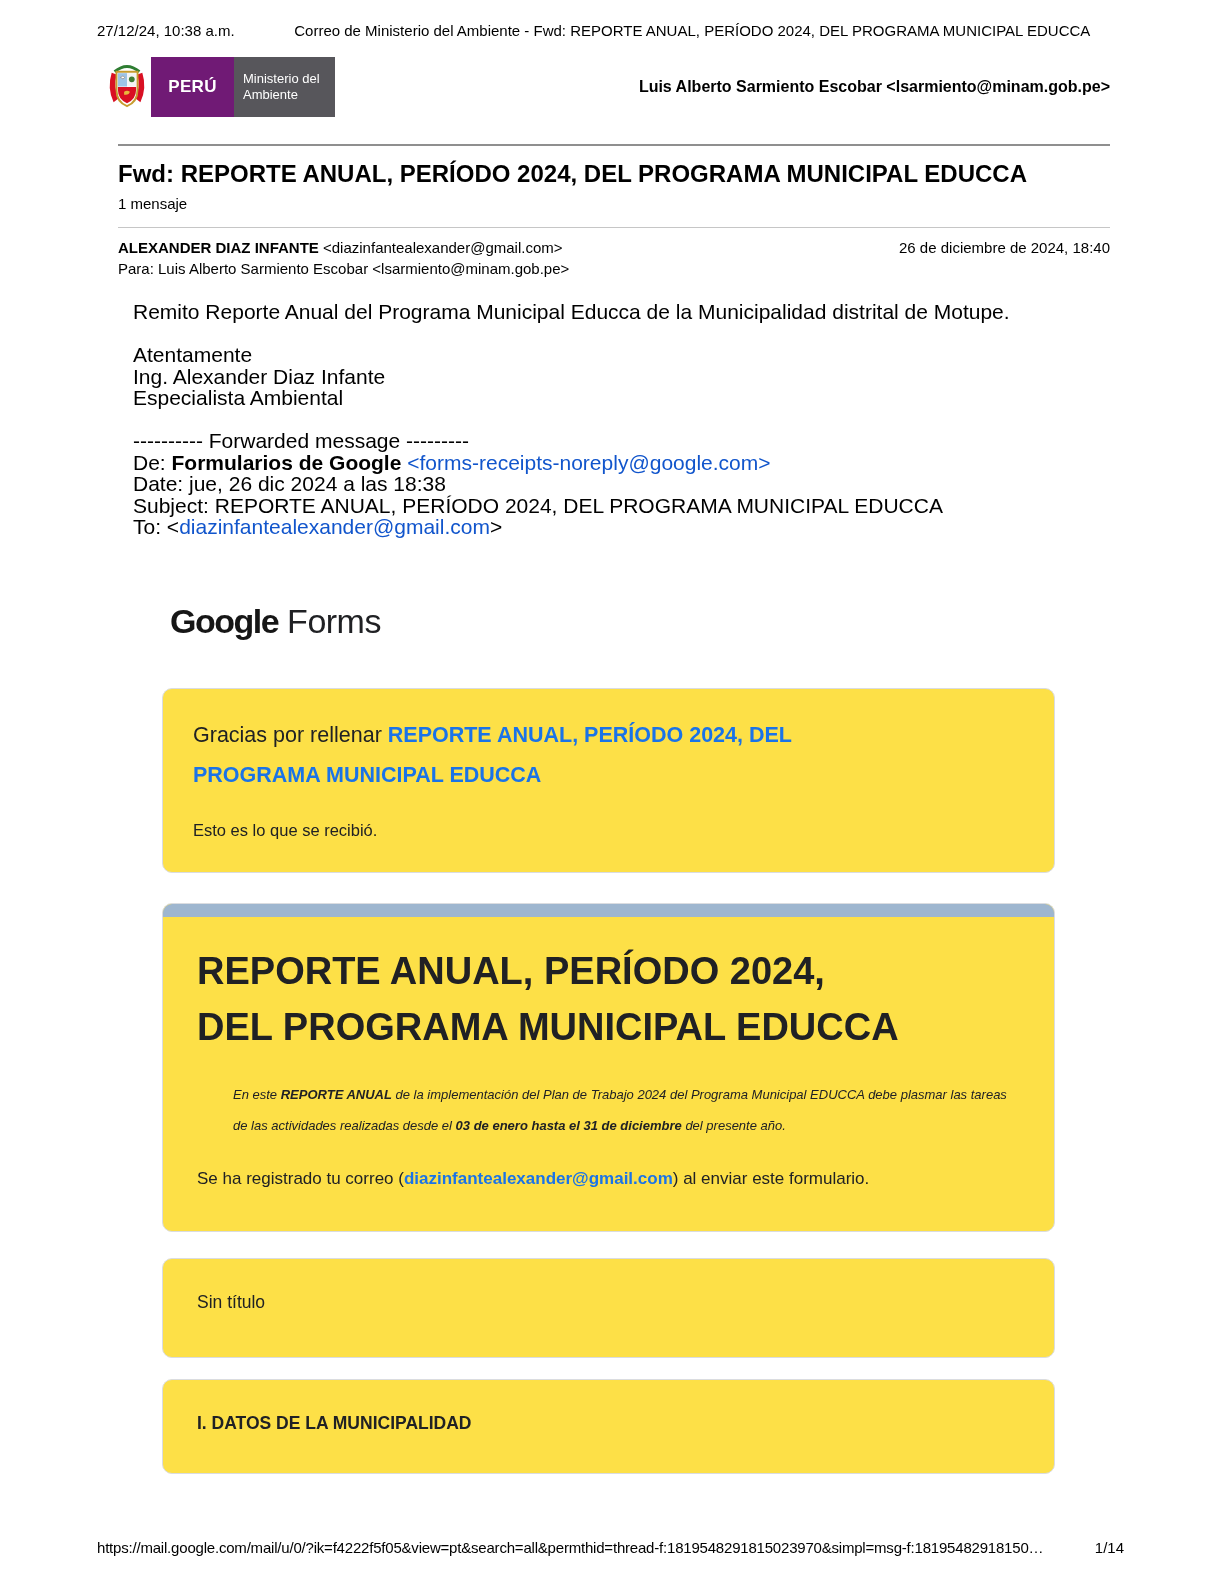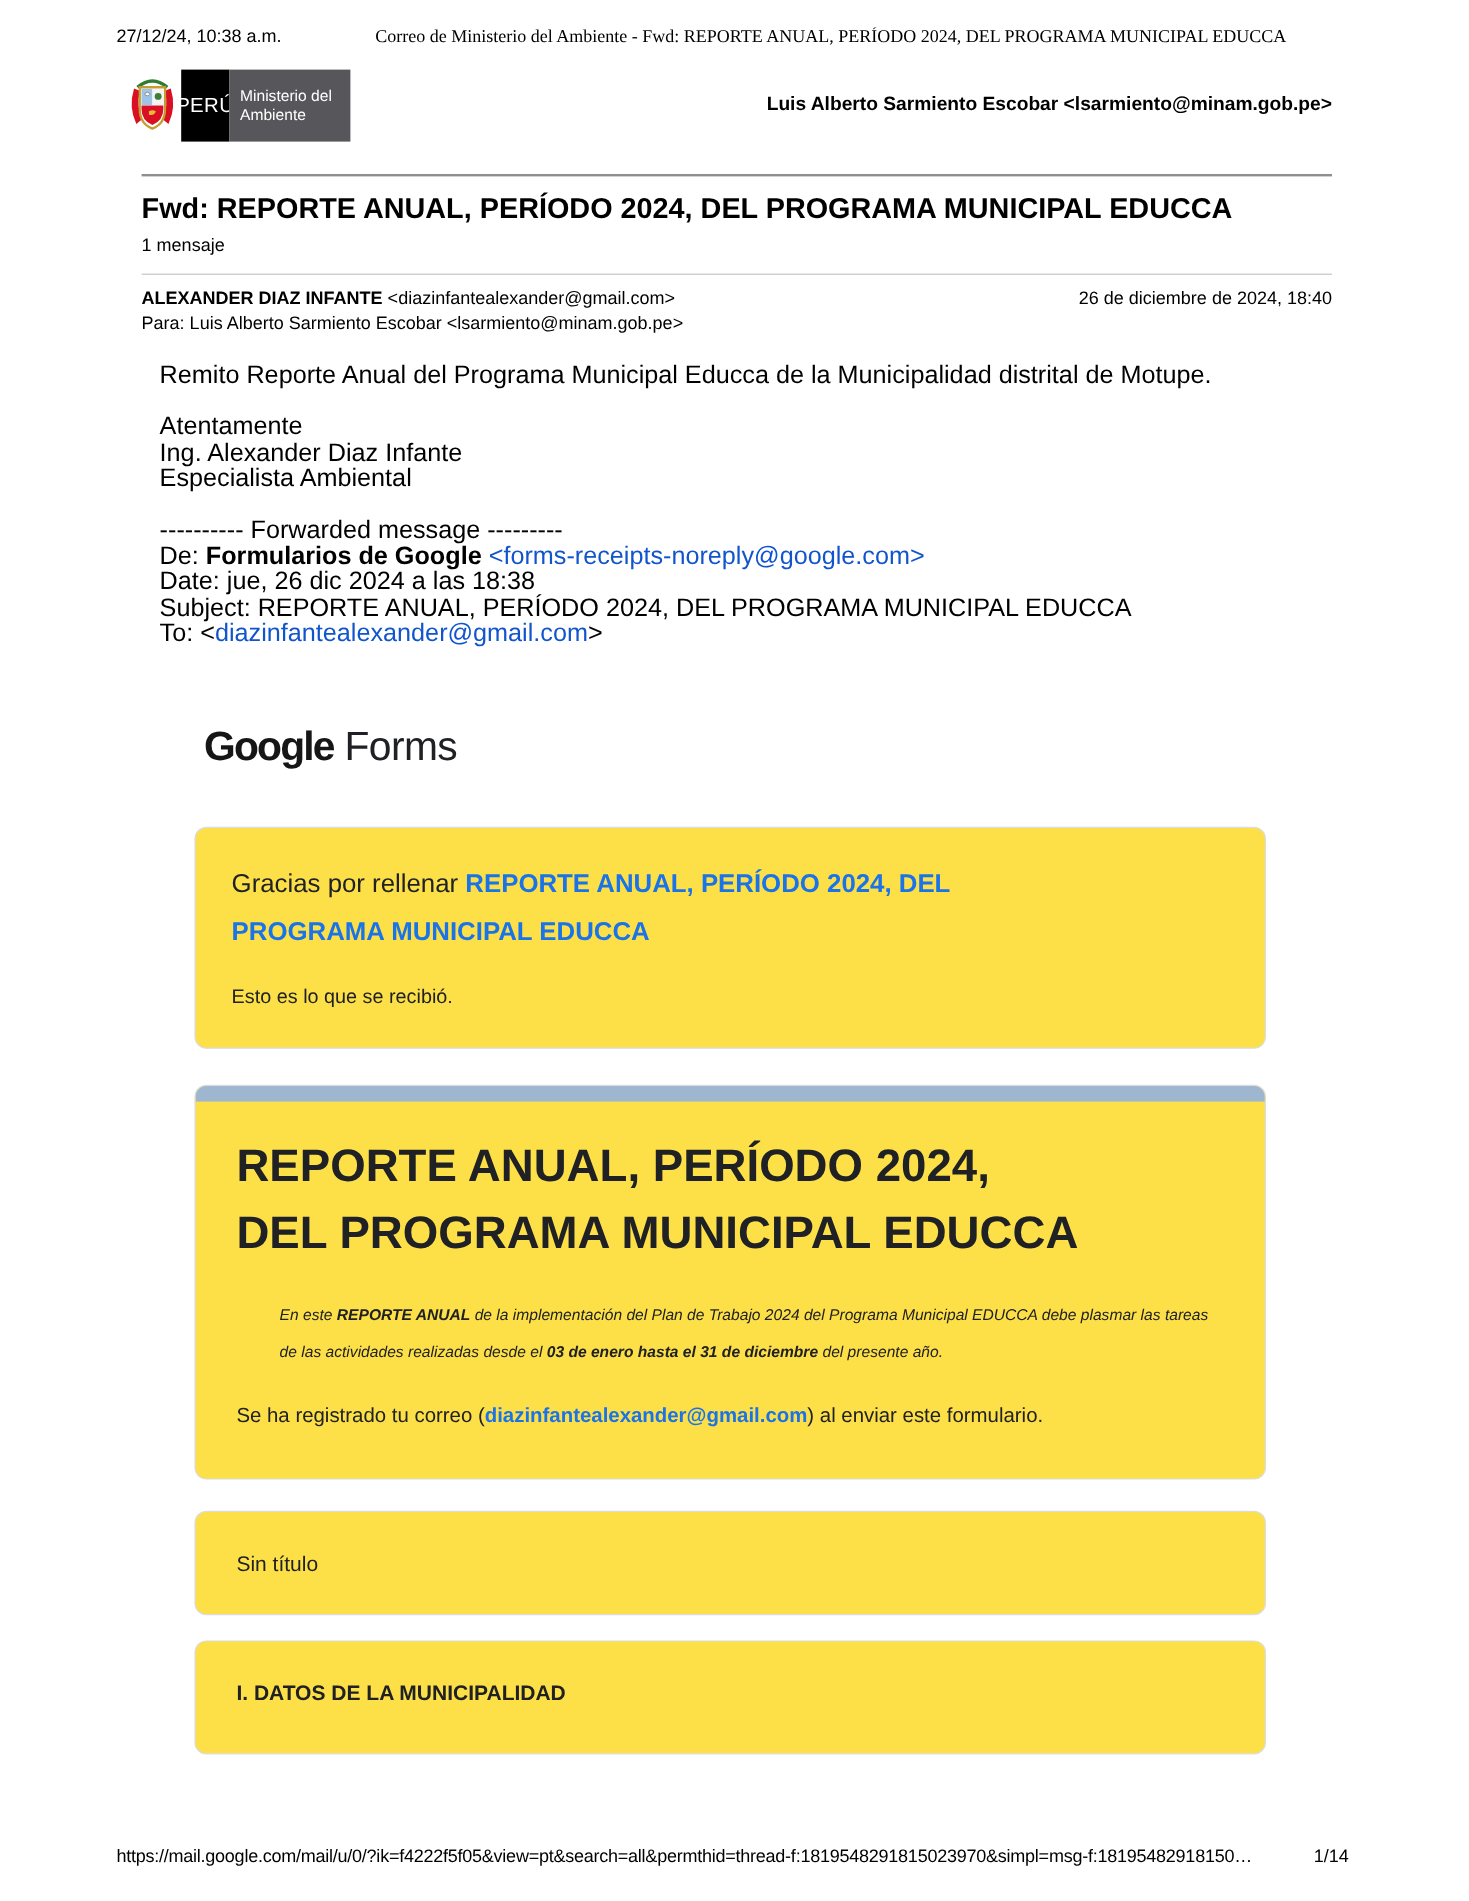--- a/index.html
+++ b/index.html
@@ -9,43 +9,43 @@
     position:relative; width:1224px; height:1584px; background:#fff;
     overflow:hidden; margin:0 auto;
   }
 
   
   .print-header {
     display:flex; align-items:baseline;
     margin:22px 114px 0 97px; font-size:15px; color:#000;
   }
   .print-date { white-space:nowrap; }
-  .print-title { flex:1; text-align:center; padding-left:40px; white-space:nowrap; overflow:hidden;font-family:Liberation Serif, serif; }
+  .print-title { flex:1; text-align:center; padding-left:40px; white-space:nowrap; overflow:hidden; }
 
   .print-footer {
     position:absolute; left:97px; right:100px; bottom:28px;
     display:flex; justify-content:space-between; align-items:baseline;
     font-size:15px;
   }
   .print-footer .url { letter-spacing:-0.2px; }
 
   
   .masthead {
     display:flex; align-items:center; justify-content:space-between;
     margin:18px 114px 0 103px;
   }
   .gov-logo { display:flex; height:60px; }
   .gov-logo .emblem {
     width:48px; height:60px; background:#fff;
     display:flex; align-items:center; justify-content:center;
   }
   .gov-logo .block-red {
-    width:40px; background:#000000; color:#fff;
+    width:83px; background:#701a75; color:#fff;
     display:flex; align-items:center; justify-content:center;
-    font-weight:normal; font-size:17px; letter-spacing:0.3px;
+    font-weight:bold; font-size:17px; letter-spacing:0.3px;
   }
   .gov-logo .block-gray {
     width:101px; background:#57565b; color:#fff;
     display:flex; align-items:center; padding-left:9px;
     font-size:13px; line-height:16px;
   }
   .account-owner { font-weight:bold; font-size:16px; }
 
   .hr-thick { border:0; border-top:2px solid #8f8f8f; margin:27px 114px 0 118px; }
   .hr-thin  { border:0; border-top:1px solid #c6c6c6; margin:15px 0 0 0; }
@@ -80,21 +80,21 @@
 
   .card-form { margin-top:30px; overflow:hidden; padding:0; }
   .card-topbar { height:13px; background:#9eb6cf; }
   .card-form-inner { padding:26px 34px 42px; }
   .form-title { font-size:38px; font-weight:bold; line-height:56px; color:#202124; }
   .form-desc { margin-top:24px; font-style:italic; font-size:13px; line-height:31px; color:#202124; max-width:860px;margin-left:36px; }
   .form-desc b { font-weight:bold; }
   .registered-line { margin-top:28px; font-size:17px; color:#202124; }
   a.mail-link { color:#1a73e8; font-weight:bold; text-decoration:none; }
 
-  .card-untitled { margin-top:26px; padding:33px 34px 31px; font-size:17.5px; color:#202124; }
+  .card-untitled { margin-top:26px; padding:33px 34px 44px; font-size:17.5px; color:#202124; }
   .card-section { margin-top:21px; padding:33px 34px 39px; font-size:17.5px; font-weight:bold; color:#202124; }
 </style>
 </head>
 <body>
 
 <div class="page">
 
   <div class="print-header">
     <span class="print-date">27/12/24, 10:38 a.m.</span>
     <span class="print-title">Correo de Ministerio del Ambiente - Fwd: REPORTE ANUAL, PERÍODO 2024, DEL PROGRAMA MUNICIPAL EDUCCA</span>

